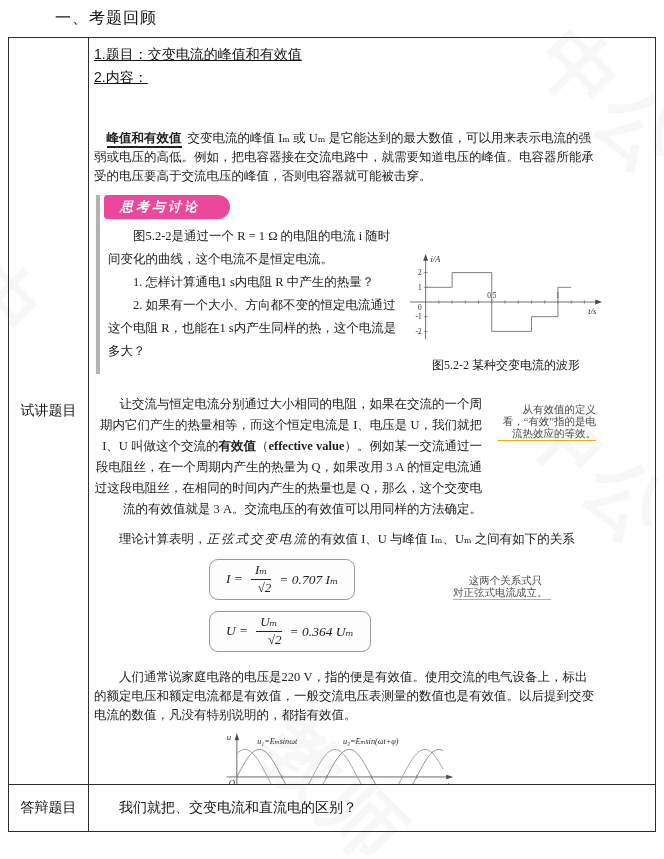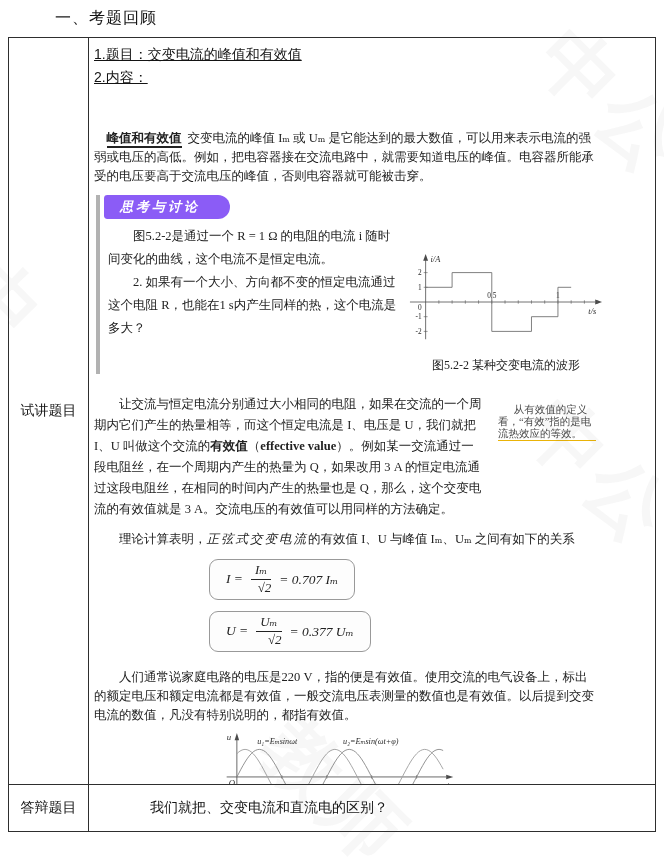--- a/index.html
+++ b/index.html
@@ -25,43 +25,43 @@
   .label-cell {
     width:80px; flex:0 0 80px; border-right:1px solid #2e2e2e;
     display:flex; align-items:center; justify-content:center;
     font-size:14px;
   }
   .value-cell { flex:1; }
   .row-source { height:25px; }
   .row-source .value-cell { display:flex; align-items:center; justify-content:center; font-size:14px; }
   .row-lecture { height:746px; }
   .content-cell { flex:1; padding:5px 8px 0 5px; overflow:hidden; }
-  .row-defense { height:47px;gap:31px; }
+  .row-defense { height:47px; }
   .row-defense .value-cell { display:flex; align-items:center; padding-left:30px; font-size:14px; }
 
   .ui-line { font-size:14px; line-height:23px;text-decoration:underline; }
 
   .book { font-family:"Liberation Serif","DejaVu Serif",serif; color:#222;margin-top:40px; }
   .bpara { font-size:12.5px; line-height:19px; width:502px; text-indent:2em; }
   .peak-para { margin-top:4px; text-indent:1em; }
   .peak-head { font-weight:bold; border-bottom:2px solid #222; padding-bottom:1px; margin-right:6px; }
 
   .think-box { margin:9px 0 0 2px; width:505px; border-left:4px solid #b2b2b2; padding-left:8px; }
   .banner {
-    display:inline-block; background:#8b5cf6; color:#fff; font-weight:bold; font-style:italic;
+    display:inline-block; background:#ec4899; color:#fff; font-weight:bold; font-style:italic;
     font-size:13px; letter-spacing:3px; padding:3px 30px 3px 16px;
     border-radius:4px 14px 14px 4px; margin-left:-4px;
   }
   .think-cols { display:flex; margin-top:6px; }
   .think-text { width:292px; flex:0 0 292px; font-size:12.5px; line-height:23px; }
   .think-text p { text-indent:2em; }
   .fig-square { margin-left:8px; margin-top:28px; width:196px; }
   .fig-square figcaption, .fig-sine figcaption { font-size:12px; color:#222; text-align:center; margin-top:2px; }
 
-  .eff-row { display:flex; margin-top:20px; }
+  .eff-row { display:flex; margin-top:20px;text-align:right; }
   .eff-main { width:388px; flex:0 0 388px; font-size:12.5px; line-height:21px; text-indent:2em; }
   .eff-bold { font-weight:bold; font-family:"Liberation Sans","DejaVu Sans",sans-serif; }
   .eff-en { font-weight:bold; }
   .margin-note {
     width:98px; margin-left:16px; margin-top:10px; font-size:10.5px; line-height:12px;
     color:#4a4a4a; border-bottom:1px solid #eab308; height:fit-content;
     text-indent:1.5em;
   }
   .theory { margin-top:9px; font-size:12.5px; line-height:20px; text-indent:2em; width:502px; }
   .kai { font-style:italic; letter-spacing:2px; }
@@ -119,20 +119,21 @@
 
           <p class="bpara peak-para">
             <span class="peak-head">峰值和有效值</span><span>交变电流的峰值 Iₘ 或 Uₘ 是它能达到的最大数值，可以用来表示电流的强弱或电压的高低。例如，把电容器接在交流电路中，就需要知道电压的峰值。电容器所能承受的电压要高于交流电压的峰值，否则电容器就可能被击穿。</span>
           </p>
 
           <div class="think-box">
             <div class="banner">思考与讨论</div>
             <div class="think-cols">
               <div class="think-text">
                 <p>图5.2-2是通过一个 R = 1 Ω 的电阻的电流 i 随时间变化的曲线，这个电流不是恒定电流。</p>
+                <p>1. 怎样计算通电1 s内电阻 R 中产生的热量？</p>
                 <p>2. 如果有一个大小、方向都不变的恒定电流通过这个电阻 R，也能在1 s内产生同样的热，这个电流是多大？</p>
               </div>
 
               <figure class="fig-square">
                 <svg viewBox="0 0 200 100" width="196" height="98">
                   <line class="axis" x1="2" y1="50" x2="191" y2="50"></line>
                   <polygon class="arrow" points="191,47.5 198,50 191,52.5"></polygon>
                   <line class="axis" x1="18" y1="88" x2="18" y2="7"></line>
                   <polygon class="arrow" points="15.5,8 18,1 20.5,8"></polygon>
                   <text class="axlabel" x="23" y="9">i/A</text>
@@ -196,23 +197,24 @@
                   <span class="den">√2</span>
                 </span>
                 <span>= 0.707 Iₘ</span>
               </div>
               <div class="fbox">
                 <span>U =</span>
                 <span class="frac">
                   <span class="num">Uₘ</span>
                   <span class="den">√2</span>
                 </span>
-                <span>= 0.377 Uₘ</span>
+                <span>= 0.364 Uₘ</span>
               </div>
             </div>
+            <aside class="margin-note note2">这两个关系式只对正弦式电流成立。</aside>
           </div>
 
           <p class="bpara household">人们通常说家庭电路的电压是220 V，指的便是有效值。使用交流的电气设备上，标出的额定电压和额定电流都是有效值，一般交流电压表测量的数值也是有效值。以后提到交变电流的数值，凡没有特别说明的，都指有效值。</p>
 
           <figure class="fig-sine">
             <svg viewBox="0 0 230 95" width="236" height="97">
               <line class="axis" x1="4" y1="45" x2="219" y2="45"></line>
               <polygon class="arrow" points="219,42.8 226,45 219,47.2"></polygon>
               <line class="axis" x1="14" y1="86" x2="14" y2="8"></line>
               <polygon class="arrow" points="11.8,9 14,2 16.2,9"></polygon>

